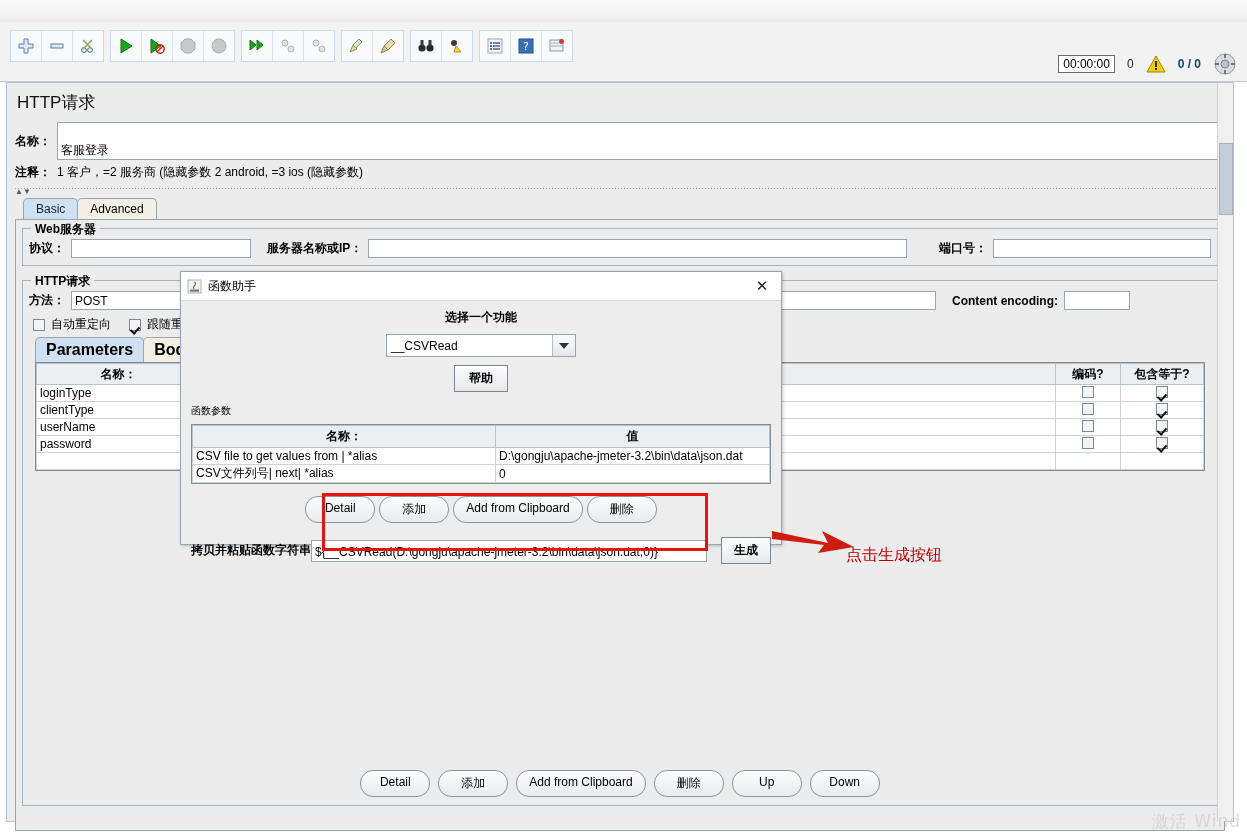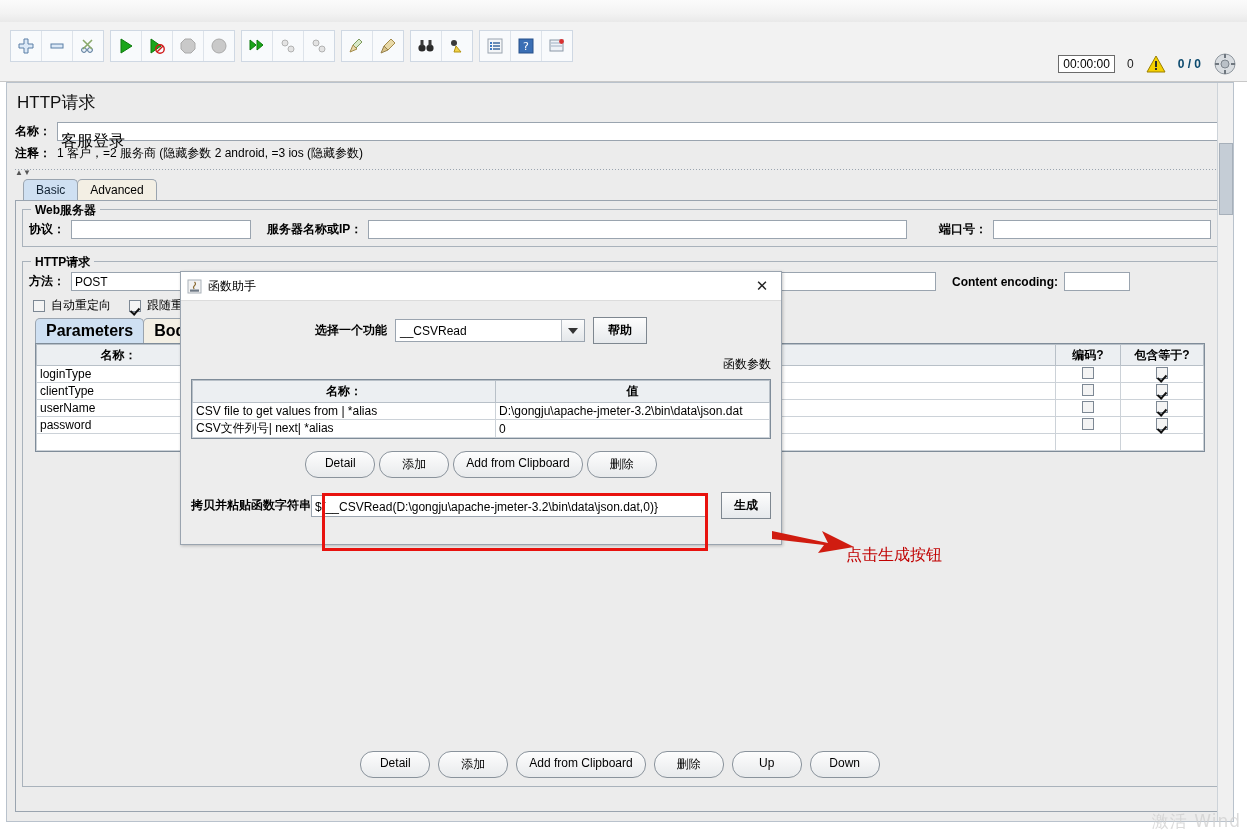--- a/index.html
+++ b/index.html
@@ -27,21 +27,21 @@
     font-family:"Liberation Sans",sans-serif;letter-spacing:0px;}
   .warncount{font-size:12px;color:#222;}
   .thread-count{font-size:12px;color:#0c4a6e;font-weight:bold;}
   
   .main-panel{position:absolute;left:6px;top:82px;width:1228px;height:740px;
     background:#ececec;border:1px solid #b9c2cc;box-sizing:border-box;}
   .panel-title{font-size:17px;padding:8px 10px 6px 10px;color:#111;letter-spacing:0px;}
   .field-row{display:flex;align-items:center;padding:2px 8px 2px 8px;gap:6px;background:#ececec;}
   .field-label{font-weight:bold;font-size:12px;white-space:nowrap;}
   .tinput{flex:1;height:19px;border:1px solid #9aa4af;background:#ffffff;
-    font-size:16px;padding:8px 3px;line-height:19px;box-sizing:border-box;}
+    font-size:12px;padding:18px 3px;line-height:19px;box-sizing:border-box;}
   .comment-row{display:flex;align-items:center;padding:2px 8px 5px 8px;gap:6px;}
   .comment-val{flex:1;font-size:12px;}
   .hr-dots{height:1px;margin:2px 8px 0 8px;
      background-image:linear-gradient(to right,#9aa4af 1px,transparent 1px);
      background-size:3px 1px;}
   .collapse-arrows{font-size:8px;color:#555;padding-left:8px;line-height:6px;}
   
   .tabbar{display:flex;align-items:flex-end;padding-left:16px;height:22px;margin-top:2px;}
   .tab{padding:3px 12px 3px 12px;font-size:12px;border:1px solid #9aa4af;border-bottom:none;
     background:#f3efe4;border-radius:5px 5px 0 0;margin-right:-1px;cursor:pointer;}
@@ -77,32 +77,32 @@
     font-size:12px;padding:4px 12px;cursor:pointer;border-radius:13px;min-width:44px;text-align:center;}
   
   .dialog{position:absolute;left:180px;top:271px;width:600px;height:272px;
     background:#ededed;border:1px solid #9aa4af;box-shadow:1px 1px 3px rgba(0,0,0,.22);}
   .dlg-title{height:28px;background:#ffffff;border-bottom:1px solid #dcdcdc;
     display:flex;align-items:center;padding:0 6px;gap:6px;}
   .dlg-title .t{font-size:12px;}
   .dlg-close{margin-left:auto;width:26px;height:26px;display:flex;align-items:center;
     justify-content:center;font-size:15px;color:#222;cursor:pointer;}
   .dlg-body{padding:8px 10px;}
-  .func-row{display:flex;align-items:center;justify-content:center;gap:8px;margin-top:8px;}
+  .func-row{display:flex;align-items:center;justify-content:center;gap:8px;flex-direction:column;}
   .func-lbl{font-size:12px;font-weight:bold;}
   .combo{width:190px;height:23px;border:1px solid #9aa4af;background:#fff;display:flex;align-items:center;
     font-size:12px;padding-left:4px;box-sizing:border-box;position:relative;cursor:pointer;}
   .combo .arrowbtn{position:absolute;right:0;top:0;width:22px;height:21px;
     background:linear-gradient(to bottom,#fcfcfc,#e4e7ea);border-left:1px solid #b6bcc3;
     display:flex;align-items:center;justify-content:center;}
   .caret{width:0;height:0;border-left:5px solid transparent;border-right:5px solid transparent;
     border-top:6px solid #333;}
   .helpbtn{border:1px solid #7e8790;background:linear-gradient(to bottom,#fdfdfd,#e6e9ec);
     font-size:12px;font-weight:bold;padding:4px 14px;cursor:pointer;}
-  .func-params-lbl{text-align:right;font-size:12px;margin-top:12px;}
+  .func-params-lbl{text-align:left;font-size:10px;margin-top:12px;}
   .ftable{margin:6px 0 0 0;border:1px solid #7f8c99;background:#fff;}
   .ftable table{border-collapse:collapse;width:100%;font-size:12px;}
   .ftable th{background:#eceff2;border:1px solid #b8c0c8;font-weight:bold;height:19px;font-size:12px;}
   .ftable td{border:1px solid #ccd2d8;height:16px;padding:0 3px;font-size:12px;}
   .dlg-btnrow{display:flex;justify-content:center;gap:4px;margin-top:12px;}
   .gen-row{display:flex;align-items:center;margin-top:14px;gap:0px;}
   .gen-lbl{font-size:12px;font-weight:bold;white-space:nowrap;}
   .gen-input{flex:1;height:22px;border:1px solid #9aa4af;background:#fff;font-size:12px;
     padding:0 3px;line-height:22px;box-sizing:border-box;overflow:hidden;white-space:nowrap;}
   .genbtn{border:1px solid #7e8790;background:linear-gradient(to bottom,#fdfdfd,#e6e9ec);

